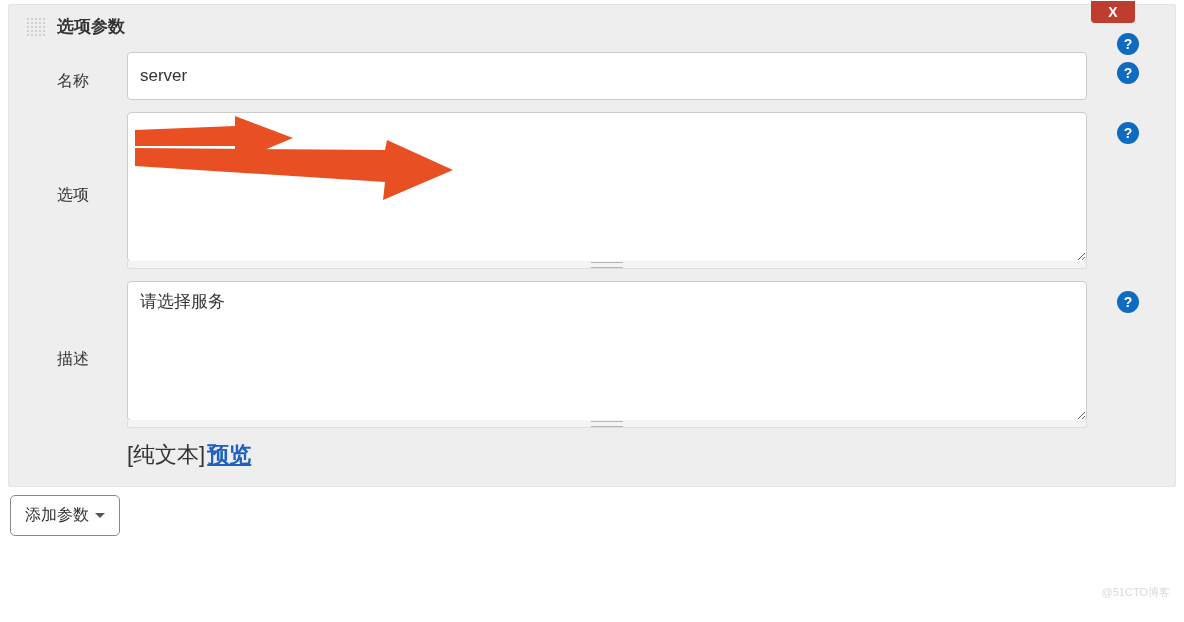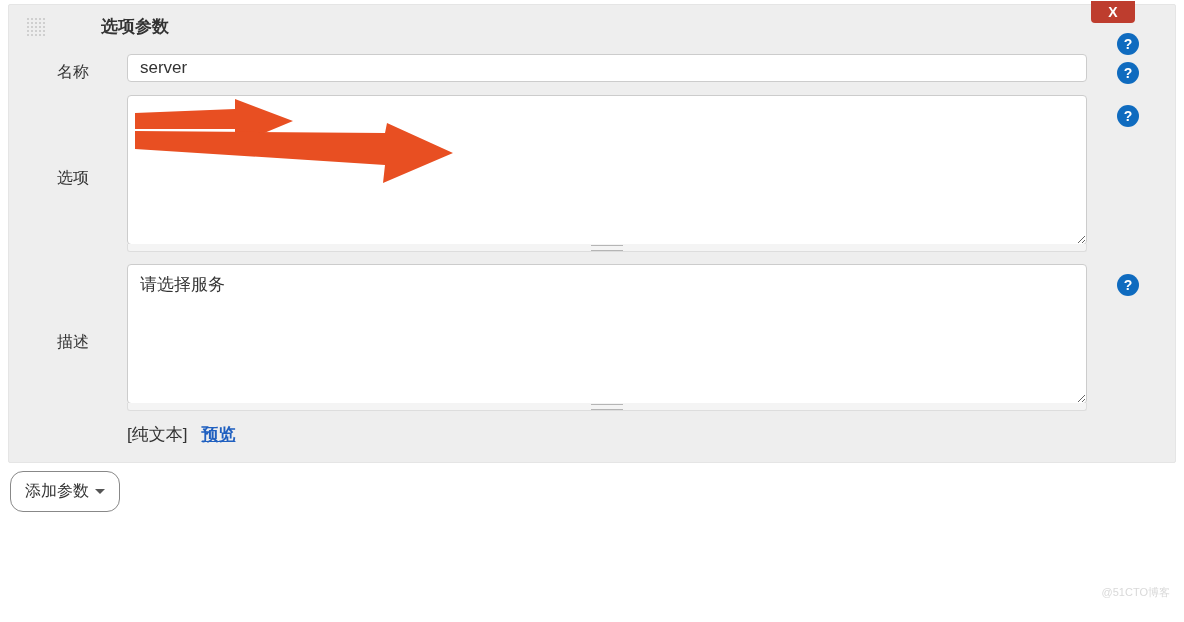--- a/index.html
+++ b/index.html
@@ -50,21 +50,20 @@
       margin-right: 10px;
       background-image: radial-gradient(circle, #cfcfcf 1px, transparent 1px);
       background-size: 4px 4px;
       background-position: 1px 1px;
       cursor: move;
     }
     .section-title {
       font-size: 17px;
       font-weight: 600;
       color: #333;
-      margin-left: 44px;
     }
     .help-icon {
       position: absolute;
       right: 36px;
       width: 22px;
       height: 22px;
       border-radius: 50%;
       background: #0f6bbf;
       color: #fff;
       display: flex;
@@ -88,21 +87,21 @@
       color: #333;
       padding-top: 10px;
     }
     .form-field-wrap {
       flex: 1;
       margin-right: 72px;
       position: relative;
     }
     .text-input {
       width: 100%;
-      height: 28px;
+      height: 48px;
       padding: 8px 12px;
       font-size: 17px;
       color: #333;
       background: #fff;
       border: 1px solid #ccc;
       border-radius: 4px;
       outline: none;
     }
     .textarea-input {
       width: 100%;
@@ -142,40 +141,40 @@
     }
     .row-help {
       position: absolute;
       right: 36px;
       top: 16px;
     }
     .format-line {
       display: flex;
       align-items: center;
       padding: 6px 16px 6px 118px;
-      gap: 14px;
-      font-size: 17px;
+      gap: 2px;
+      font-size: 22px;
     }
     .plain-text-label { color: #333; }
     .preview-link {
       color: #2060c0;
       text-decoration: underline;
       cursor: pointer;
       font-weight: bold;
     }
     .add-param-wrap {
       margin: 8px 8px 0 10px;
     }
     .add-param-btn {
       display: inline-flex;
       align-items: center;
       gap: 6px;
       background: #fff;
       border: 1px solid #888;
-      border-radius: 13px;
+      border-radius: 5px;
       padding: 9px 14px;
       font-size: 16px;
       color: #333;
       cursor: pointer;
     }
     .caret-down {
       width: 0; height: 0;
       border-left: 5px solid transparent;
       border-right: 5px solid transparent;
       border-top: 5px solid #555;

